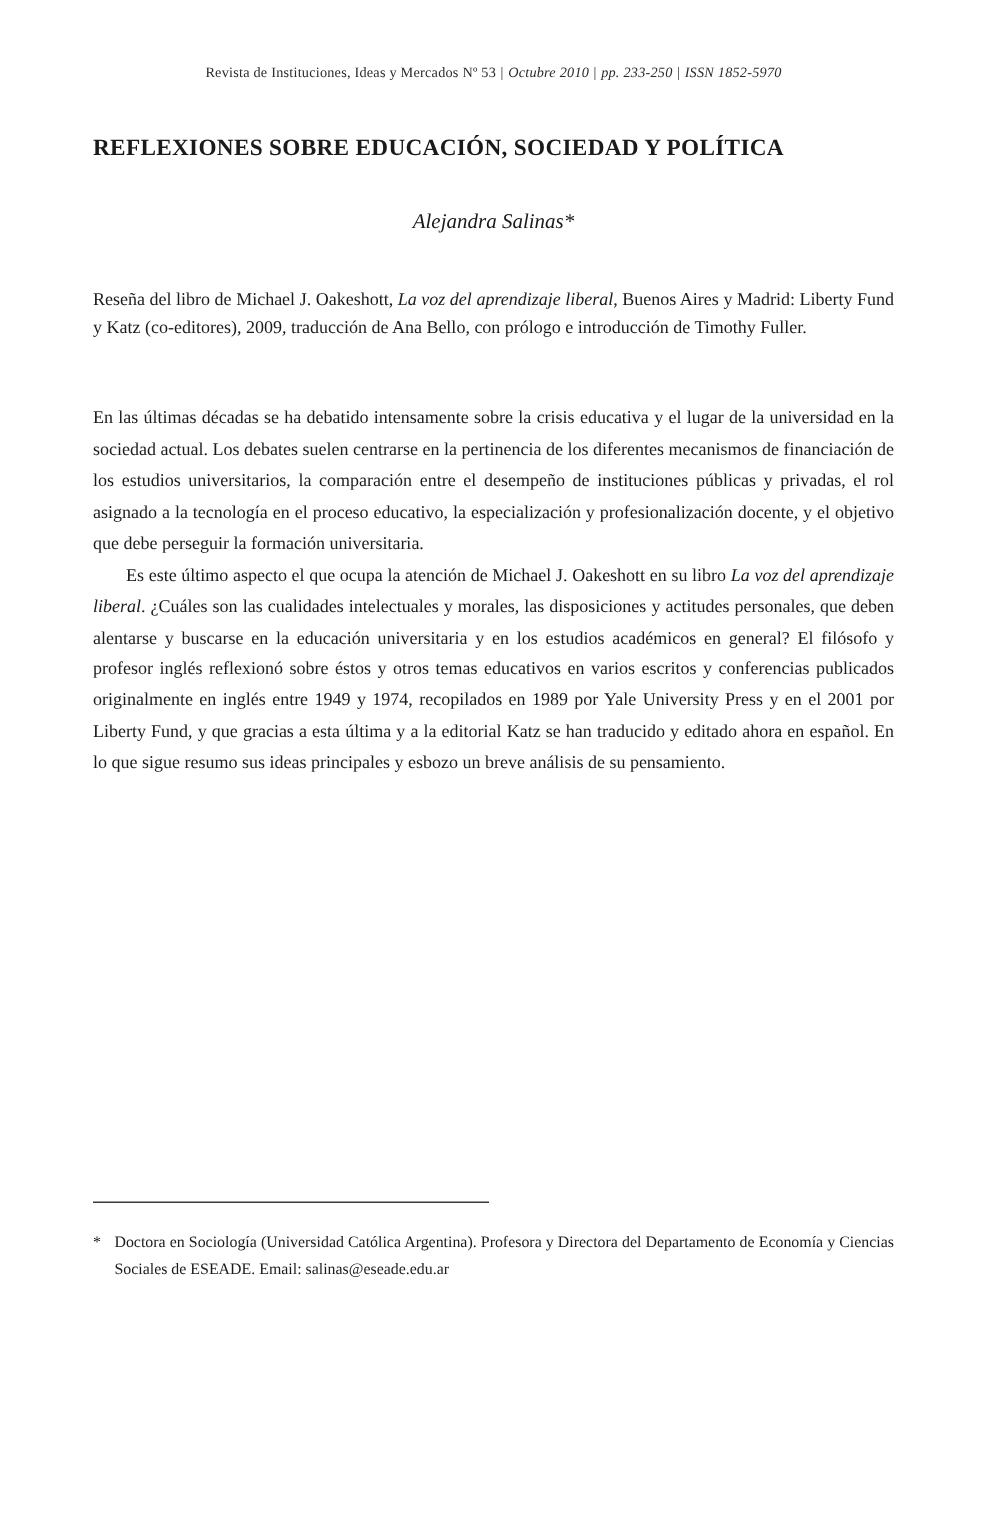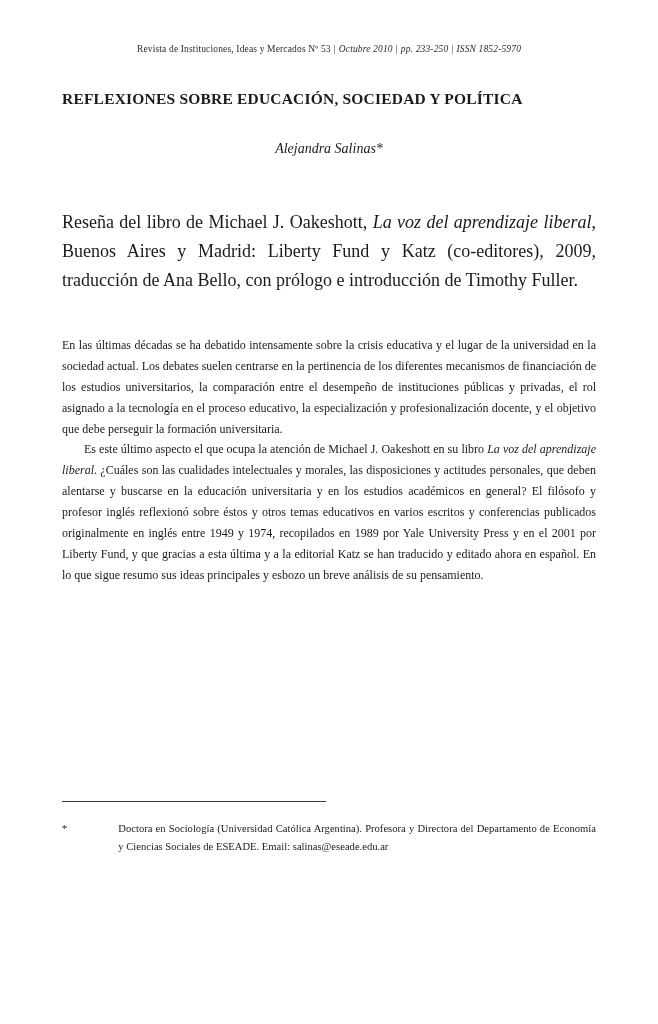--- a/index.html
+++ b/index.html
@@ -53,22 +53,22 @@
   .author {
     text-align: center;
     font-size: 14px;
     font-style: italic;
     margin-top: 32px;
     font-family: Liberation Serif, serif;
   }
 
   
   .bookref {
-    margin-top: 51px;
-    font-size: 18px;
+    margin-top: 33px;
+    font-size: 12px;
     line-height: 1.62;
     text-align: justify;
     text-justify: inter-word;
   }
   .bookref .ital {
     font-style: italic;
   }
 
   
   .body-text {
@@ -106,21 +106,20 @@
     line-height: 1.72;
     text-align: justify;
     display: flex;
     gap: 9px;
   }
   .footnote-marker {
     flex: 0 0 auto;
   }
   .footnote-body {
     flex: 1 1 auto;
-    margin-left: 42px;
   }
 </style>
 </head>
 <body>
 
 <div class="page">
 
   <div class="running-head">
     <span>Revista de Instituciones, Ideas y Mercados Nº 53</span><span class="sep">|</span><span class="ital">Octubre 2010</span><span class="sep">|</span><span class="ital">pp. 233-250</span><span class="sep">|</span><span class="ital">ISSN 1852-5970</span>
   </div>

